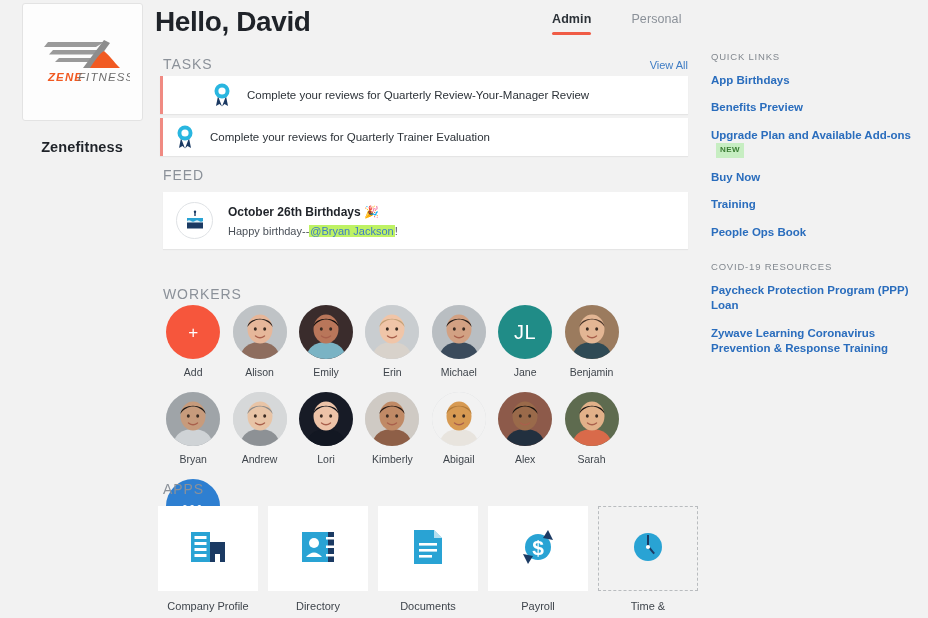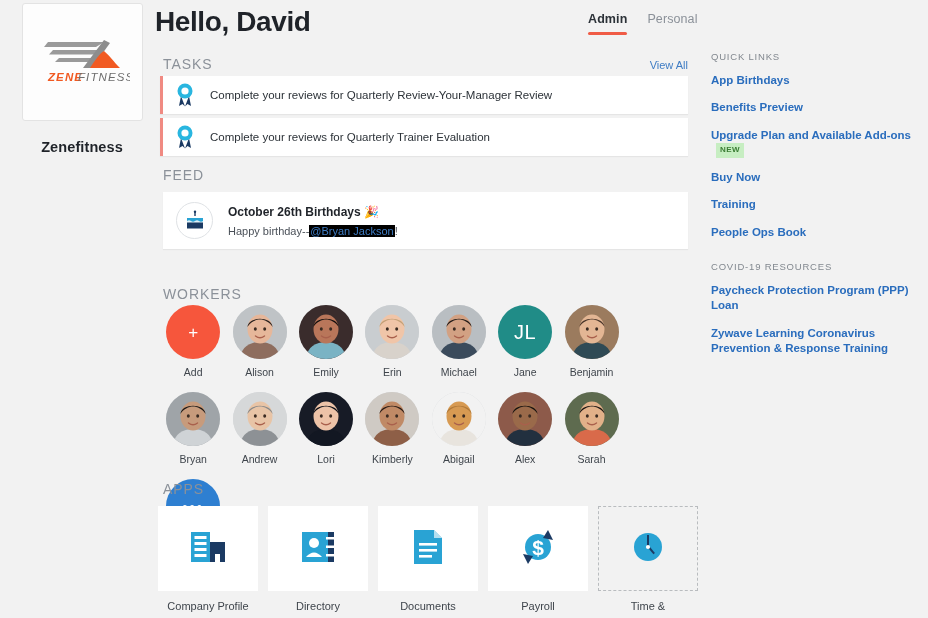--- a/index.html
+++ b/index.html
@@ -26,21 +26,21 @@
   .company-name {
     margin-top: 18px; font-size: 14.5px; font-weight: bold;
     color: #1f2329; letter-spacing: .1px;
   }
 
   
   .greeting {
     position: absolute; left: 155px; top: 6px;
     font-size: 28px; font-weight: bold; letter-spacing: -.4px; color: #1f2329;
   }
-  .tabs { position: absolute; left: 588px; top: 12px; display: flex; gap: 20px; }
+  .tabs { position: absolute; left: 552px; top: 12px; display: flex; gap: 40px; }
   .tab {
     font-size: 12.5px; color: #8b9199; padding-bottom: 9px; cursor: pointer;
     position: relative; letter-spacing: .1px;
   }
   .tab.active { color: #2c3238; font-weight: bold; }
   .tab.active::after {
     content: ""; position: absolute; left: 0; right: 0; bottom: 0;
     height: 3px; background: #f05c46; border-radius: 2px;
   }
 
@@ -54,40 +54,40 @@
   
   .tasks-head {
     position: absolute; left: 163px; top: 56px; width: 525px;
     display: flex; justify-content: space-between; align-items: baseline;
   }
   .task-card {
     position: absolute; left: 160px; width: 528px; height: 38px;
     background: #fff; border-left: 3px solid #f08a82;
     display: flex; align-items: center; box-shadow: 0 1px 1px rgba(0,0,0,.05);
   }
-  .task-card.t1 { top: 76px; }
+  .task-card.t1 { top: 76px; padding-left: 37px; }
   .task-card.t2 { top: 118px; }
   .task-icon { width: 22px; height: 24px; margin-left: 11px; margin-right: 14px; flex: none; }
   .task-text { font-size: 11.5px; color: #2c3238; }
 
   
   .feed-head { position: absolute; left: 163px; top: 167px; }
   .feed-card {
     position: absolute; left: 163px; top: 192px; width: 525px; height: 57px;
     background: #fff; display: flex; align-items: center;
     box-shadow: 0 1px 1px rgba(0,0,0,.05);
   }
   .cake-wrap {
     width: 37px; height: 37px; border-radius: 50%; border: 1px solid #dfe2e5;
     margin-left: 13px; margin-right: 15px; flex: none;
     display: flex; align-items: center; justify-content: center; background: #fff;
   }
   .feed-title { font-size: 12px; font-weight: bold; color: #1f2329; }
   .feed-sub { font-size: 11px; color: #4a5058; margin-top: 6px; }
-  .mention { background: #000000; color: #3e7cc4; padding: 0 1px; }
+  .mention { background: #bef264; color: #3e7cc4; padding: 0 1px; }
 
   
   .workers-head { position: absolute; left: 163px; top: 286px; }
   .workers-grid {
     position: absolute; left: 160px; top: 305px;
     width: 530px; display: flex; flex-wrap: wrap;
   }
   .worker { width: 66.4px; text-align: center; margin-bottom: 14px; cursor: pointer; }
   .avatar {
     width: 54px; height: 54px; border-radius: 50%; margin: 0 auto;

